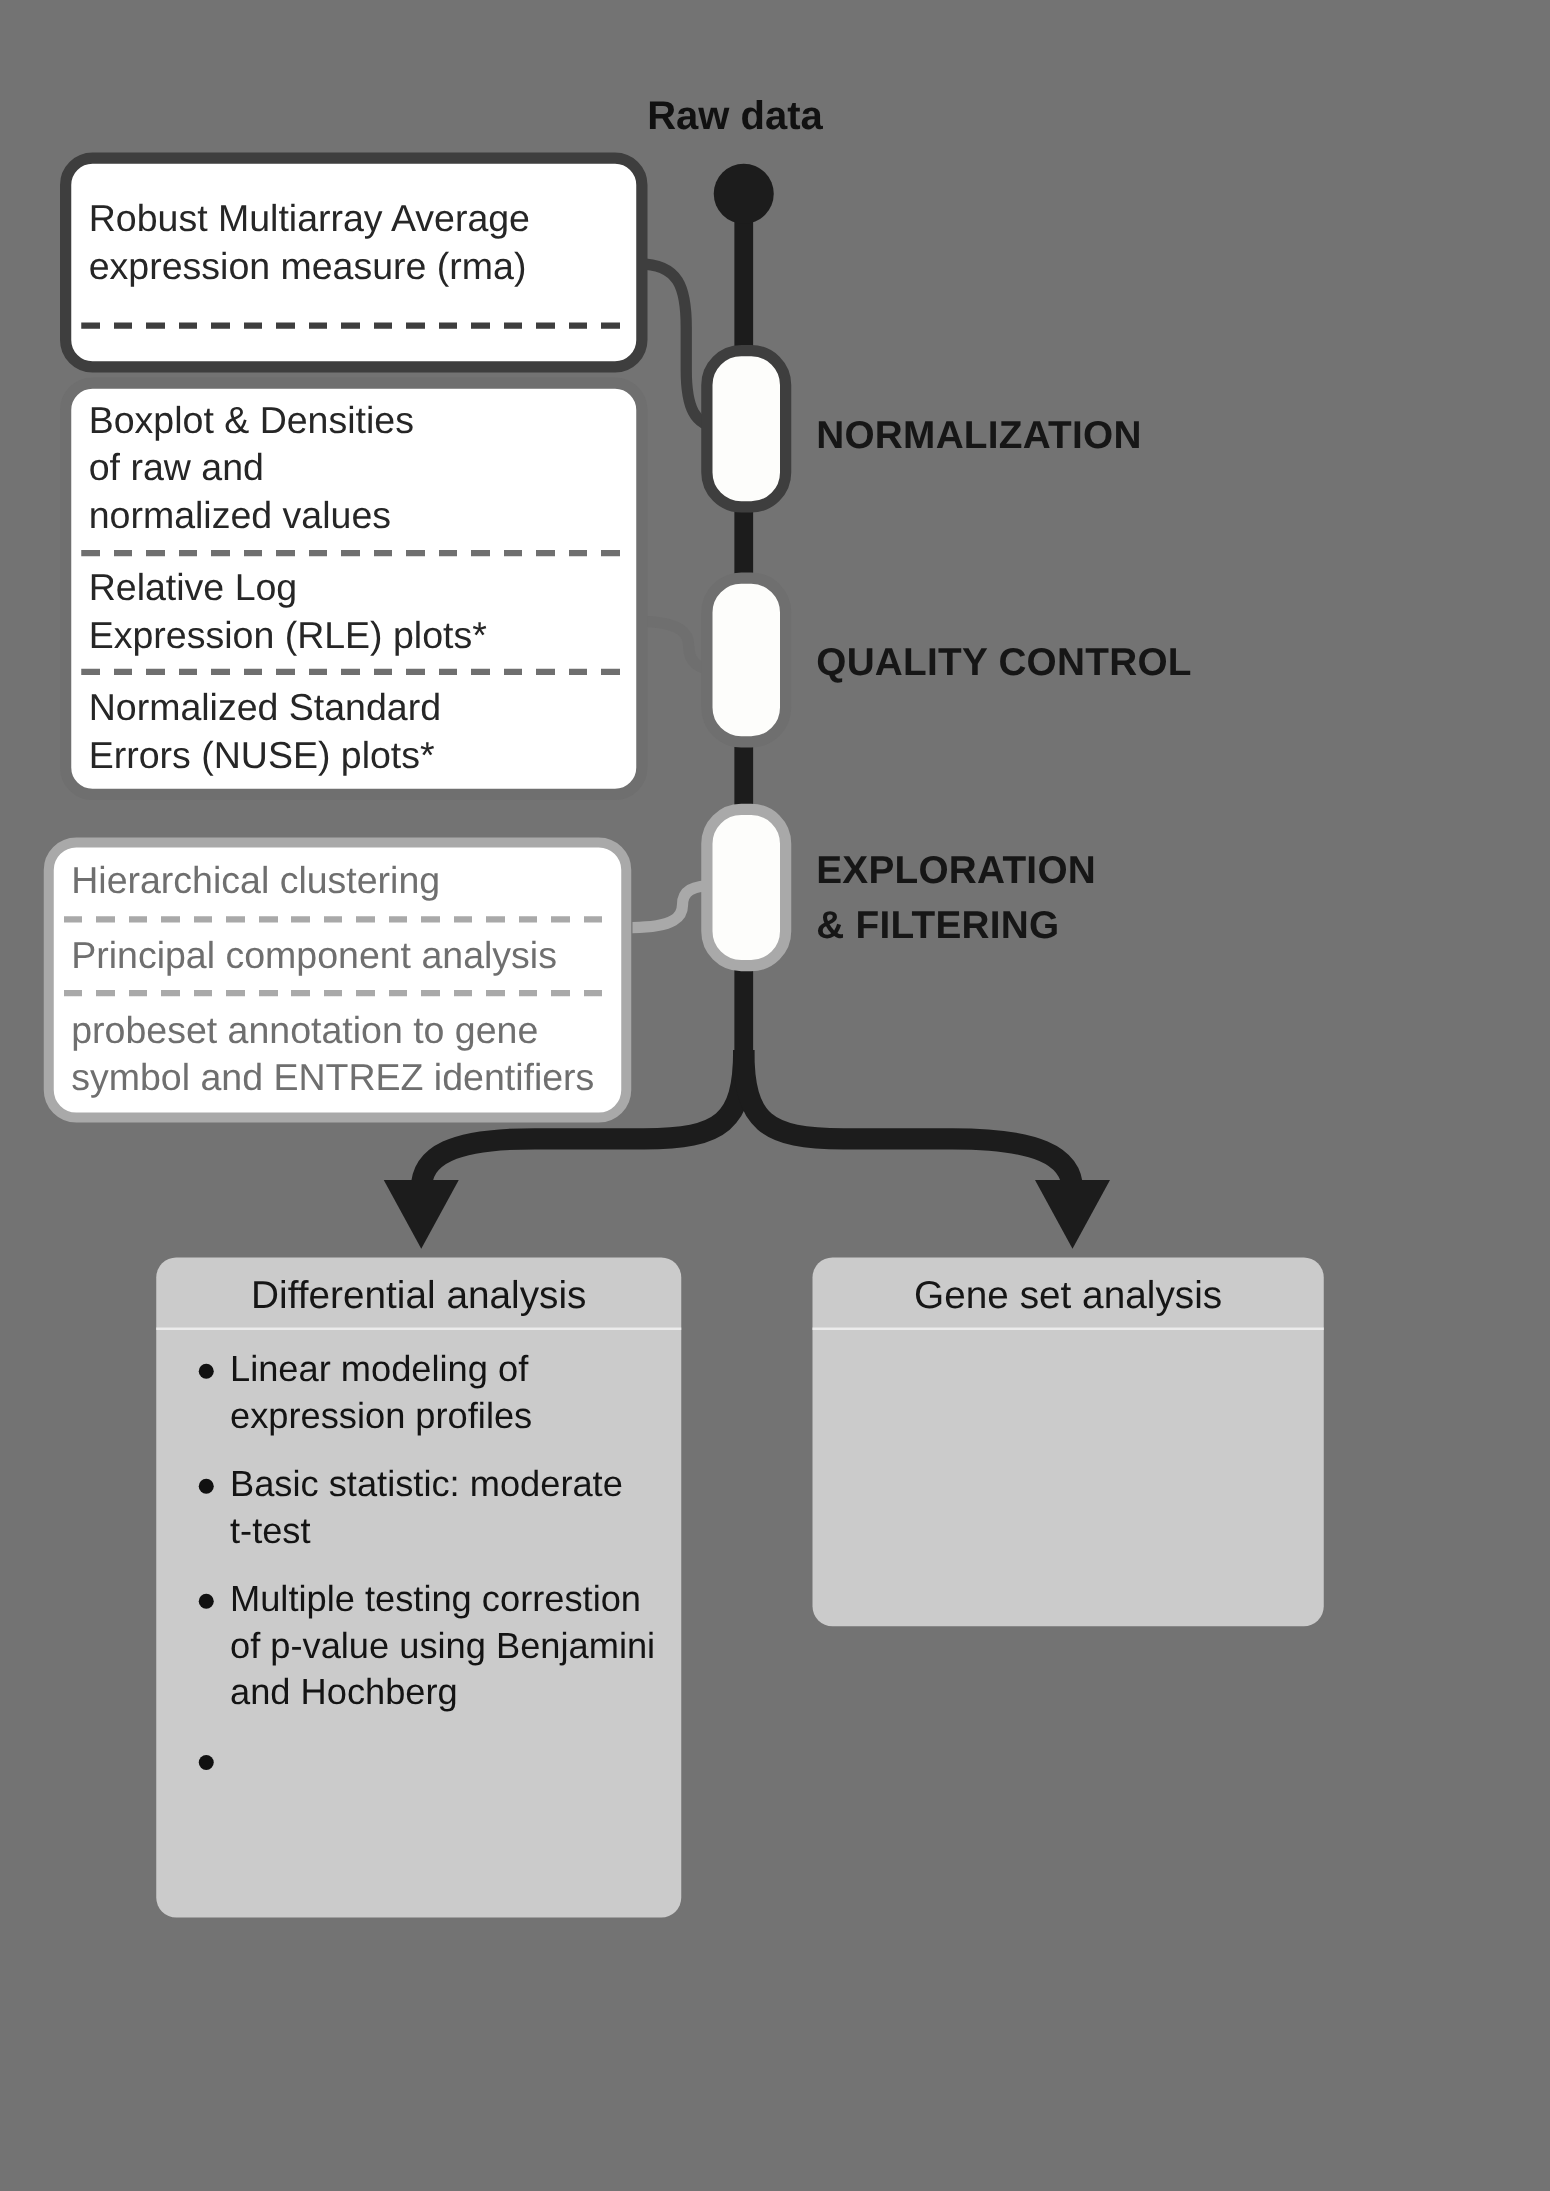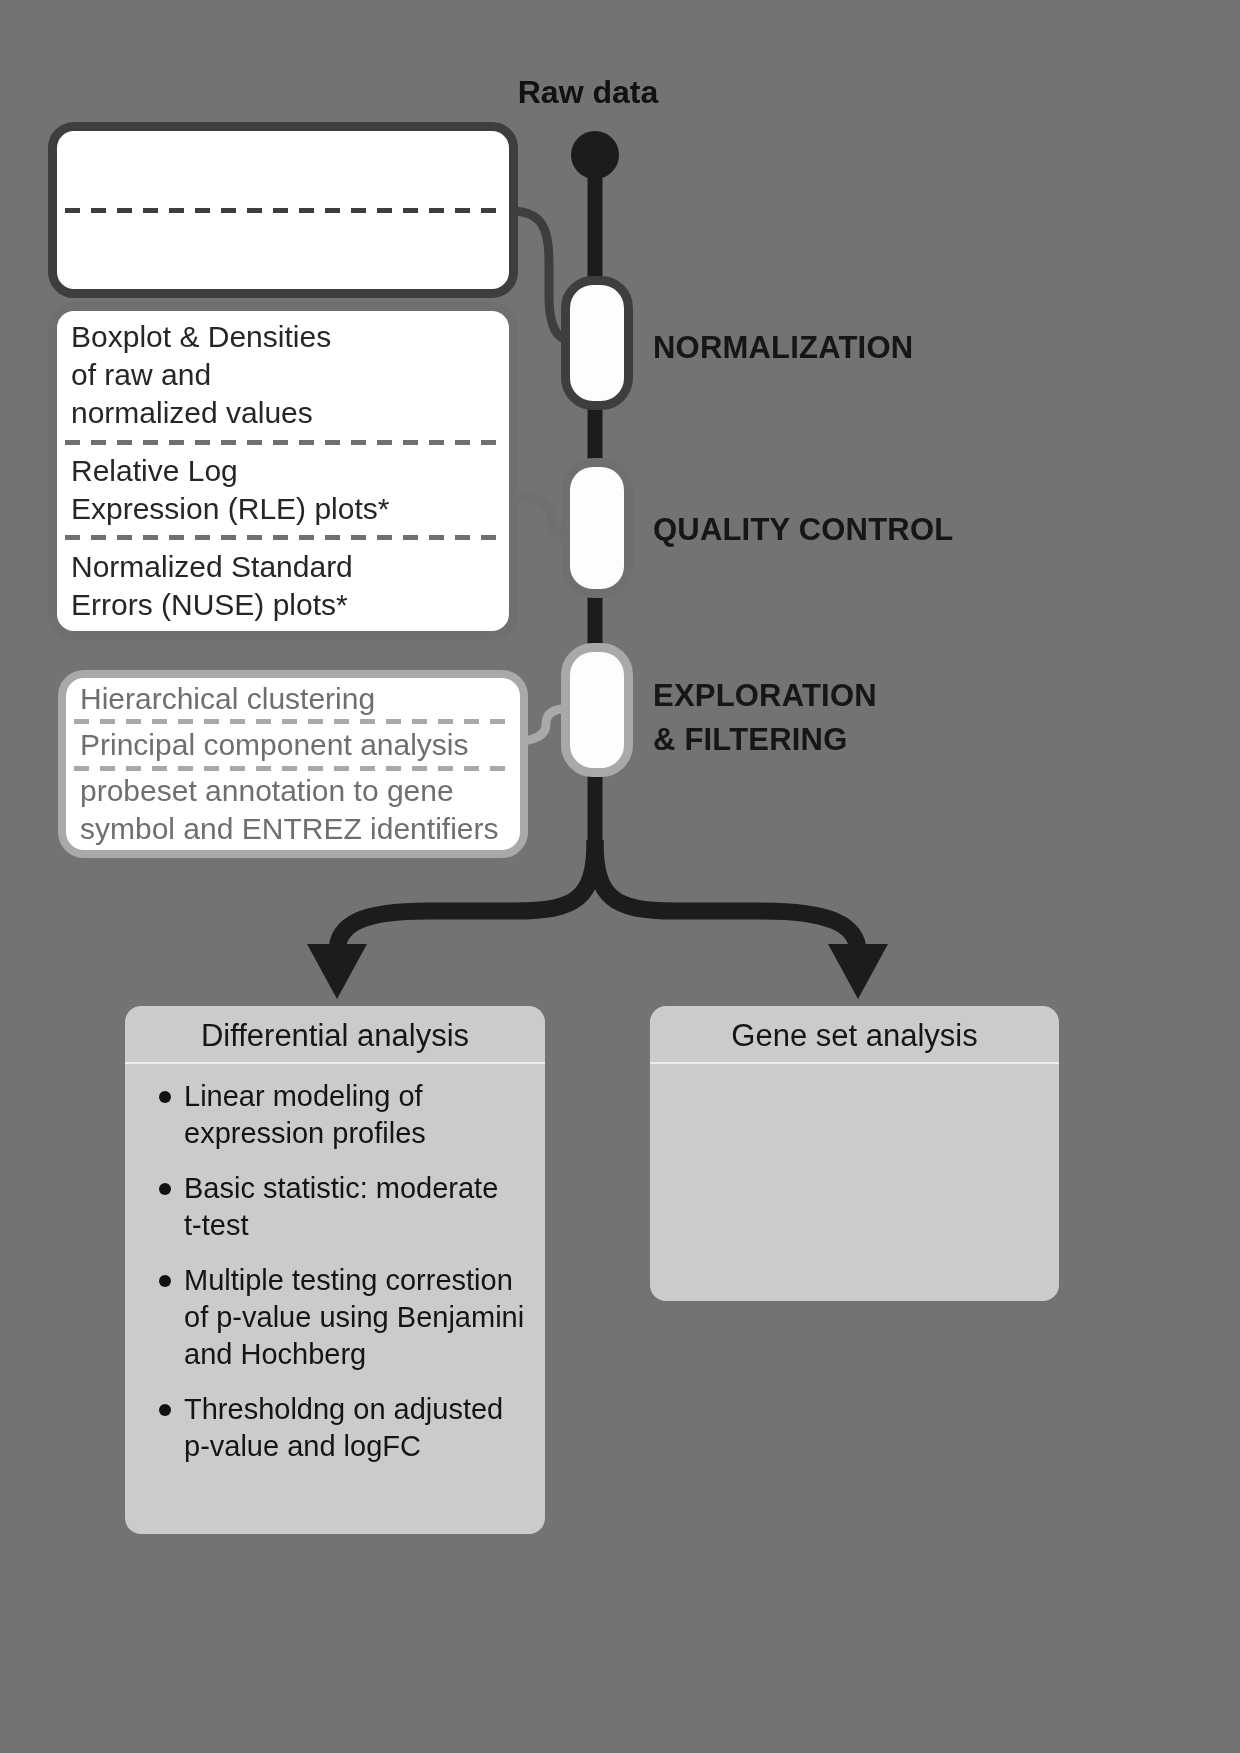--- a/index.html
+++ b/index.html
@@ -29,21 +29,21 @@
     position:absolute;left:438px;top:74px;width:300px;text-align:center;
     font-size:32px;font-weight:bold;color:#111;
   }
 
   .stagebox{
     position:absolute;background:#fff;border-radius:26px;box-sizing:border-box;
     display:flex;flex-direction:column;justify-content:space-evenly;
   }
   .box1{left:48px;top:122px;width:470px;height:176px;border:9px solid var(--stage1);}
   .box2{left:48px;top:302px;width:470px;height:338px;border:9px solid var(--stage2);}
-  .box3{left:58px;top:670px;width:470px;height:188px;border:8px solid var(--stage3);}
+  .box3{left:35px;top:670px;width:470px;height:228px;border:8px solid var(--stage3);}
   .item{
     white-space:pre-line;font-size:30px;line-height:38px;padding-left:14px;color:var(--text);
   }
   .box3 .item{color:var(--muted-text);}
   .dash{height:5px;margin:0 8px;}
   .box1 .dash{background:repeating-linear-gradient(90deg,var(--stage1) 0 15px,transparent 15px 26px);}
   .box2 .dash{background:repeating-linear-gradient(90deg,var(--stage2) 0 15px,transparent 15px 26px);}
   .box3 .dash{background:repeating-linear-gradient(90deg,var(--stage3) 0 15px,transparent 15px 26px);}
 
   .node{position:absolute;background:#fdfdfb;border-radius:32px;box-sizing:border-box;}
@@ -87,20 +87,22 @@
     <polygon class="ah" points="828,944 888,944 858,999"></polygon>
 
     <path class="c1" d="M 511 211 C 543 211 549 230 549 262 L 549 296 C 549 326 556 341 574 341"></path>
     <path class="c2" d="M 511 497 C 545 497 551 507 551 517 C 551 529 558 536 574 536"></path>
     <path class="c3" d="M 506 742 C 540 742 546 733 546 724 C 546 713 553 708 574 708"></path>
   </svg>
 
   <div class="rawdata">Raw data</div>
 
   <div class="stagebox box1">
+    <div class="item">Robust Multiarray Average
+expression measure (rma)</div>
     <div class="dash"></div>
   </div>
 
   <div class="stagebox box2">
     <div class="item">Boxplot &amp; Densities
 of raw and
 normalized values</div>
     <div class="dash"></div>
     <div class="item">Relative Log
 Expression (RLE) plots*</div>
@@ -141,22 +143,20 @@
 t-test</span>
       </div>
       <div class="bullet">
         <span class="dotb"></span>
         <span class="btext">Multiple testing correstion
 of p-value using Benjamini
 and Hochberg</span>
       </div>
       <div class="bullet">
         <span class="dotb"></span>
-        <span class="btext">Thresholdng on adjusted
-p-value and logFC</span>
       </div>
     </div>
   </div>
 
   <div class="outbox outright">
     <div class="outtitle">Gene set analysis</div>
   </div>
 
 </div>
 

